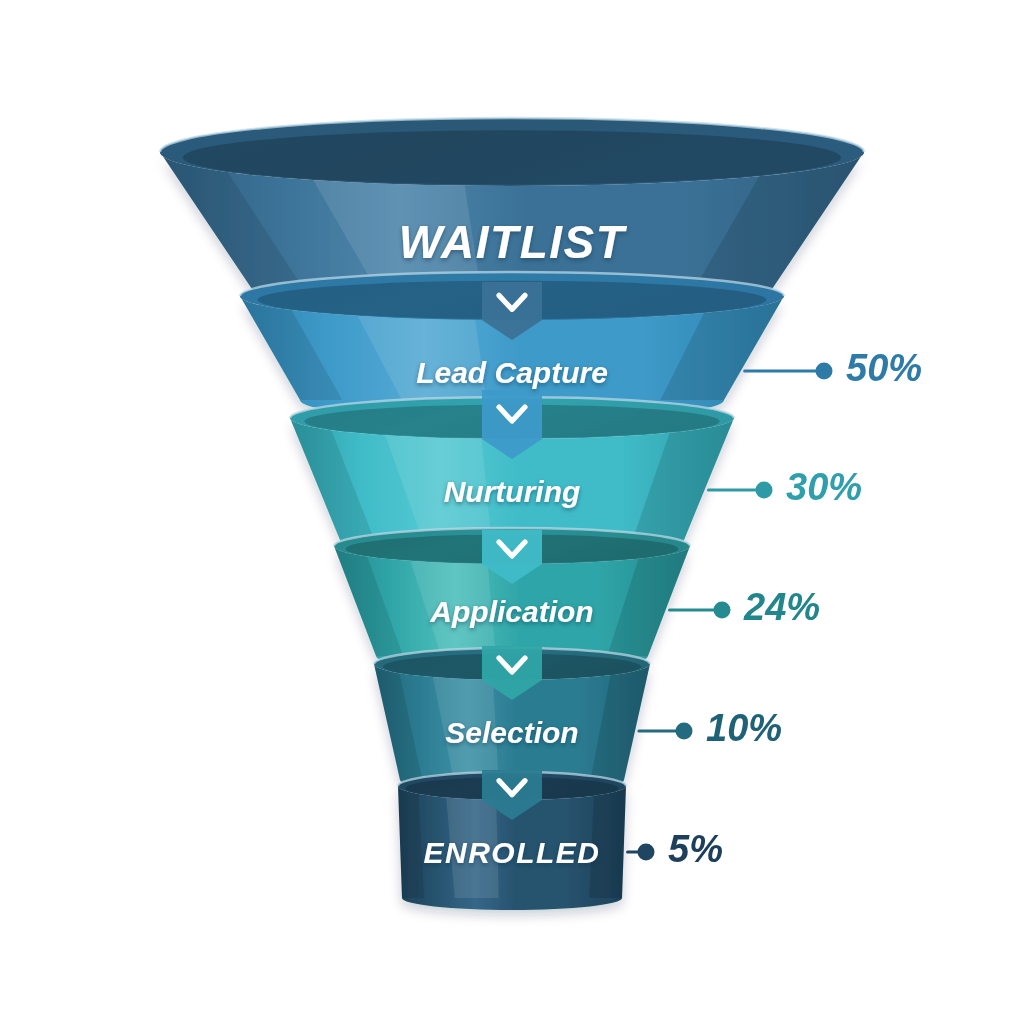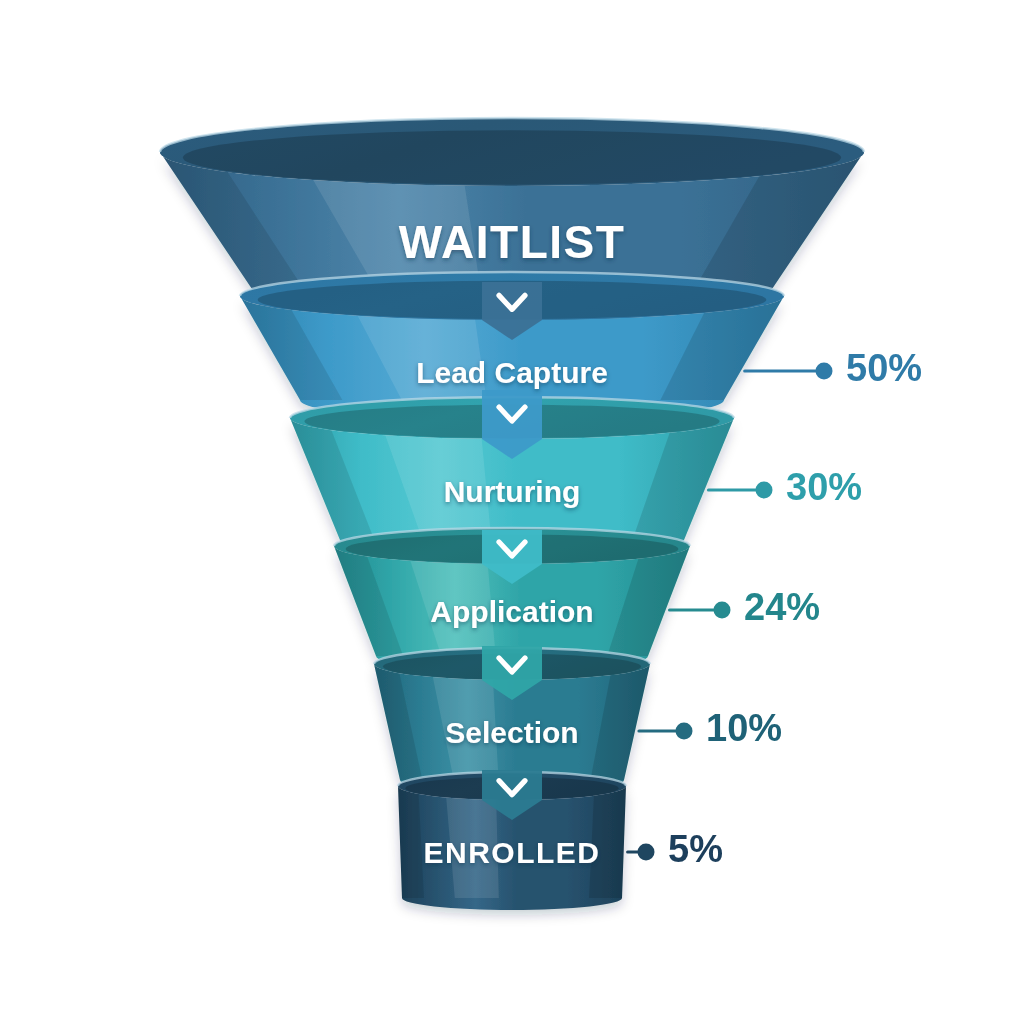--- a/index.html
+++ b/index.html
@@ -5,21 +5,21 @@
   html,body{margin:0;padding:0;}
   body{
     width:1024px;height:1024px;
     background:#ffffff;
     font-family:"Liberation Sans", sans-serif;
     overflow:hidden;
     position:relative;
   }
   #stage{
     position:absolute;inset:0;
-    width:1024px;height:1024px;
+    width:1024px;height:1024px;font-style:italic;
   }
   svg#funnel{
     position:absolute;left:0;top:0;
     width:1024px;height:1024px;
     display:block;
   }
   .stage-label{
     font-weight:bold;
     fill:#ffffff;
     text-anchor:middle;

